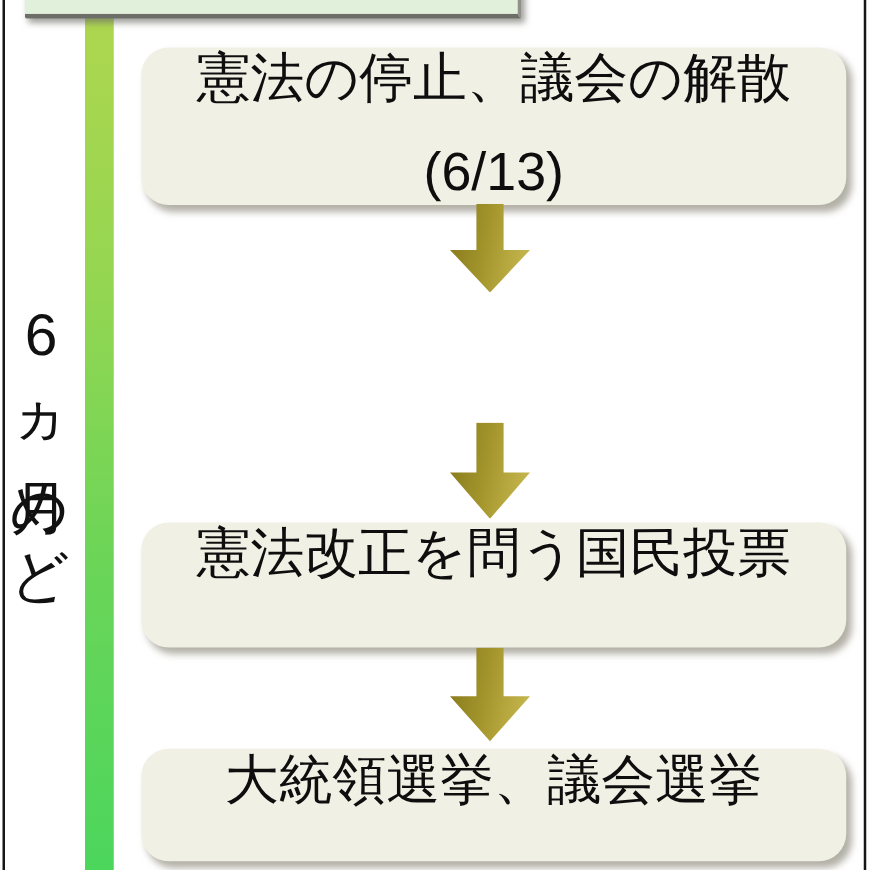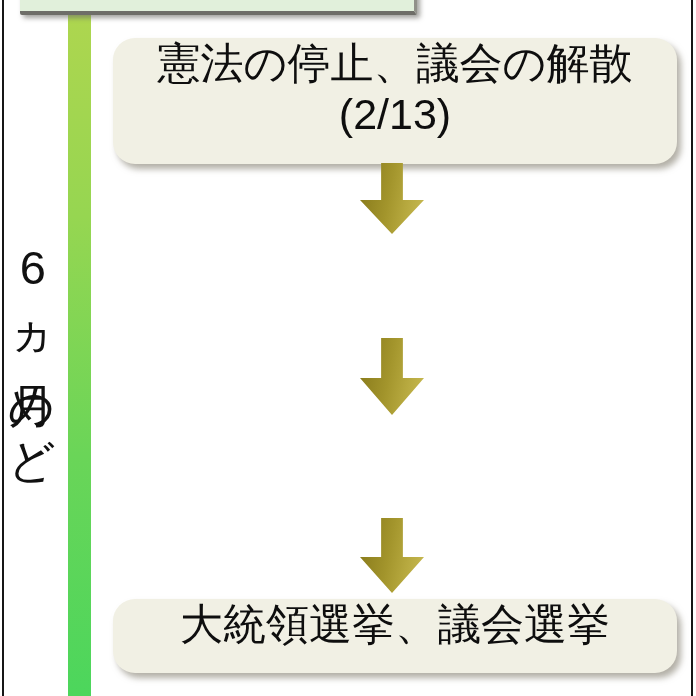--- a/index.html
+++ b/index.html
@@ -70,31 +70,31 @@
   .step-box {
     position: absolute;
     left: 113px;
     width: 564px;
     background: #f1f0e4;
     border-radius: 22px;
     box-shadow: 4px 5px 6px rgba(128,124,108,0.6);
     display: flex;
     flex-direction: column;
     align-items: center;
-    justify-content: flex-start;
+    justify-content: space-between;
     text-align: center;
     color: #0e0e0e;
     font-size: 43px;
     line-height: 1.18;
     z-index: 2;
   }
   .step-1 { top: 38px;  height: 126px; }
   .step-2 { top: 237px; height: 101px; }
   .step-3 { top: 418px; height: 100px; }
-  .step-4 { top: 599px; height: 74px;  }
+  .step-4 { top: 599px; height: 90px;  }
 
   
   .flow-arrow {
     position: absolute;
     left: 360px;
     width: 64px;
     background: linear-gradient(100deg, #857719 0%, #a3952c 45%, #b6a83e 70%, #c9bb54 100%);
     clip-path: polygon(33% 0, 67% 0, 67% 52%, 100% 52%, 50% 100%, 0 52%, 33% 52%);
     z-index: 2;
   }
@@ -111,28 +111,31 @@
   <div class="frame-line right"></div>
 
   <div class="header-box"></div>
 
   <div class="timeline-bar"></div>
 
   <div class="timeline-label">6ヵ月めど</div>
 
   <div class="step-box step-1">
     <div>憲法の停止、議会の解散</div>
-    <div>(2/13)</div>
+    <div>(6/13)</div>
   </div>
 
   <div class="flow-arrow arrow-1"></div>
 
 
   <div class="flow-arrow arrow-2"></div>
 
+  <div class="step-box step-3">
+    <div>憲法改正を問う国民投票</div>
+  </div>
 
   <div class="flow-arrow arrow-3"></div>
 
   <div class="step-box step-4">
     <div>大統領選挙、議会選挙</div>
   </div>
 
 </div>
 
 </body></html>

